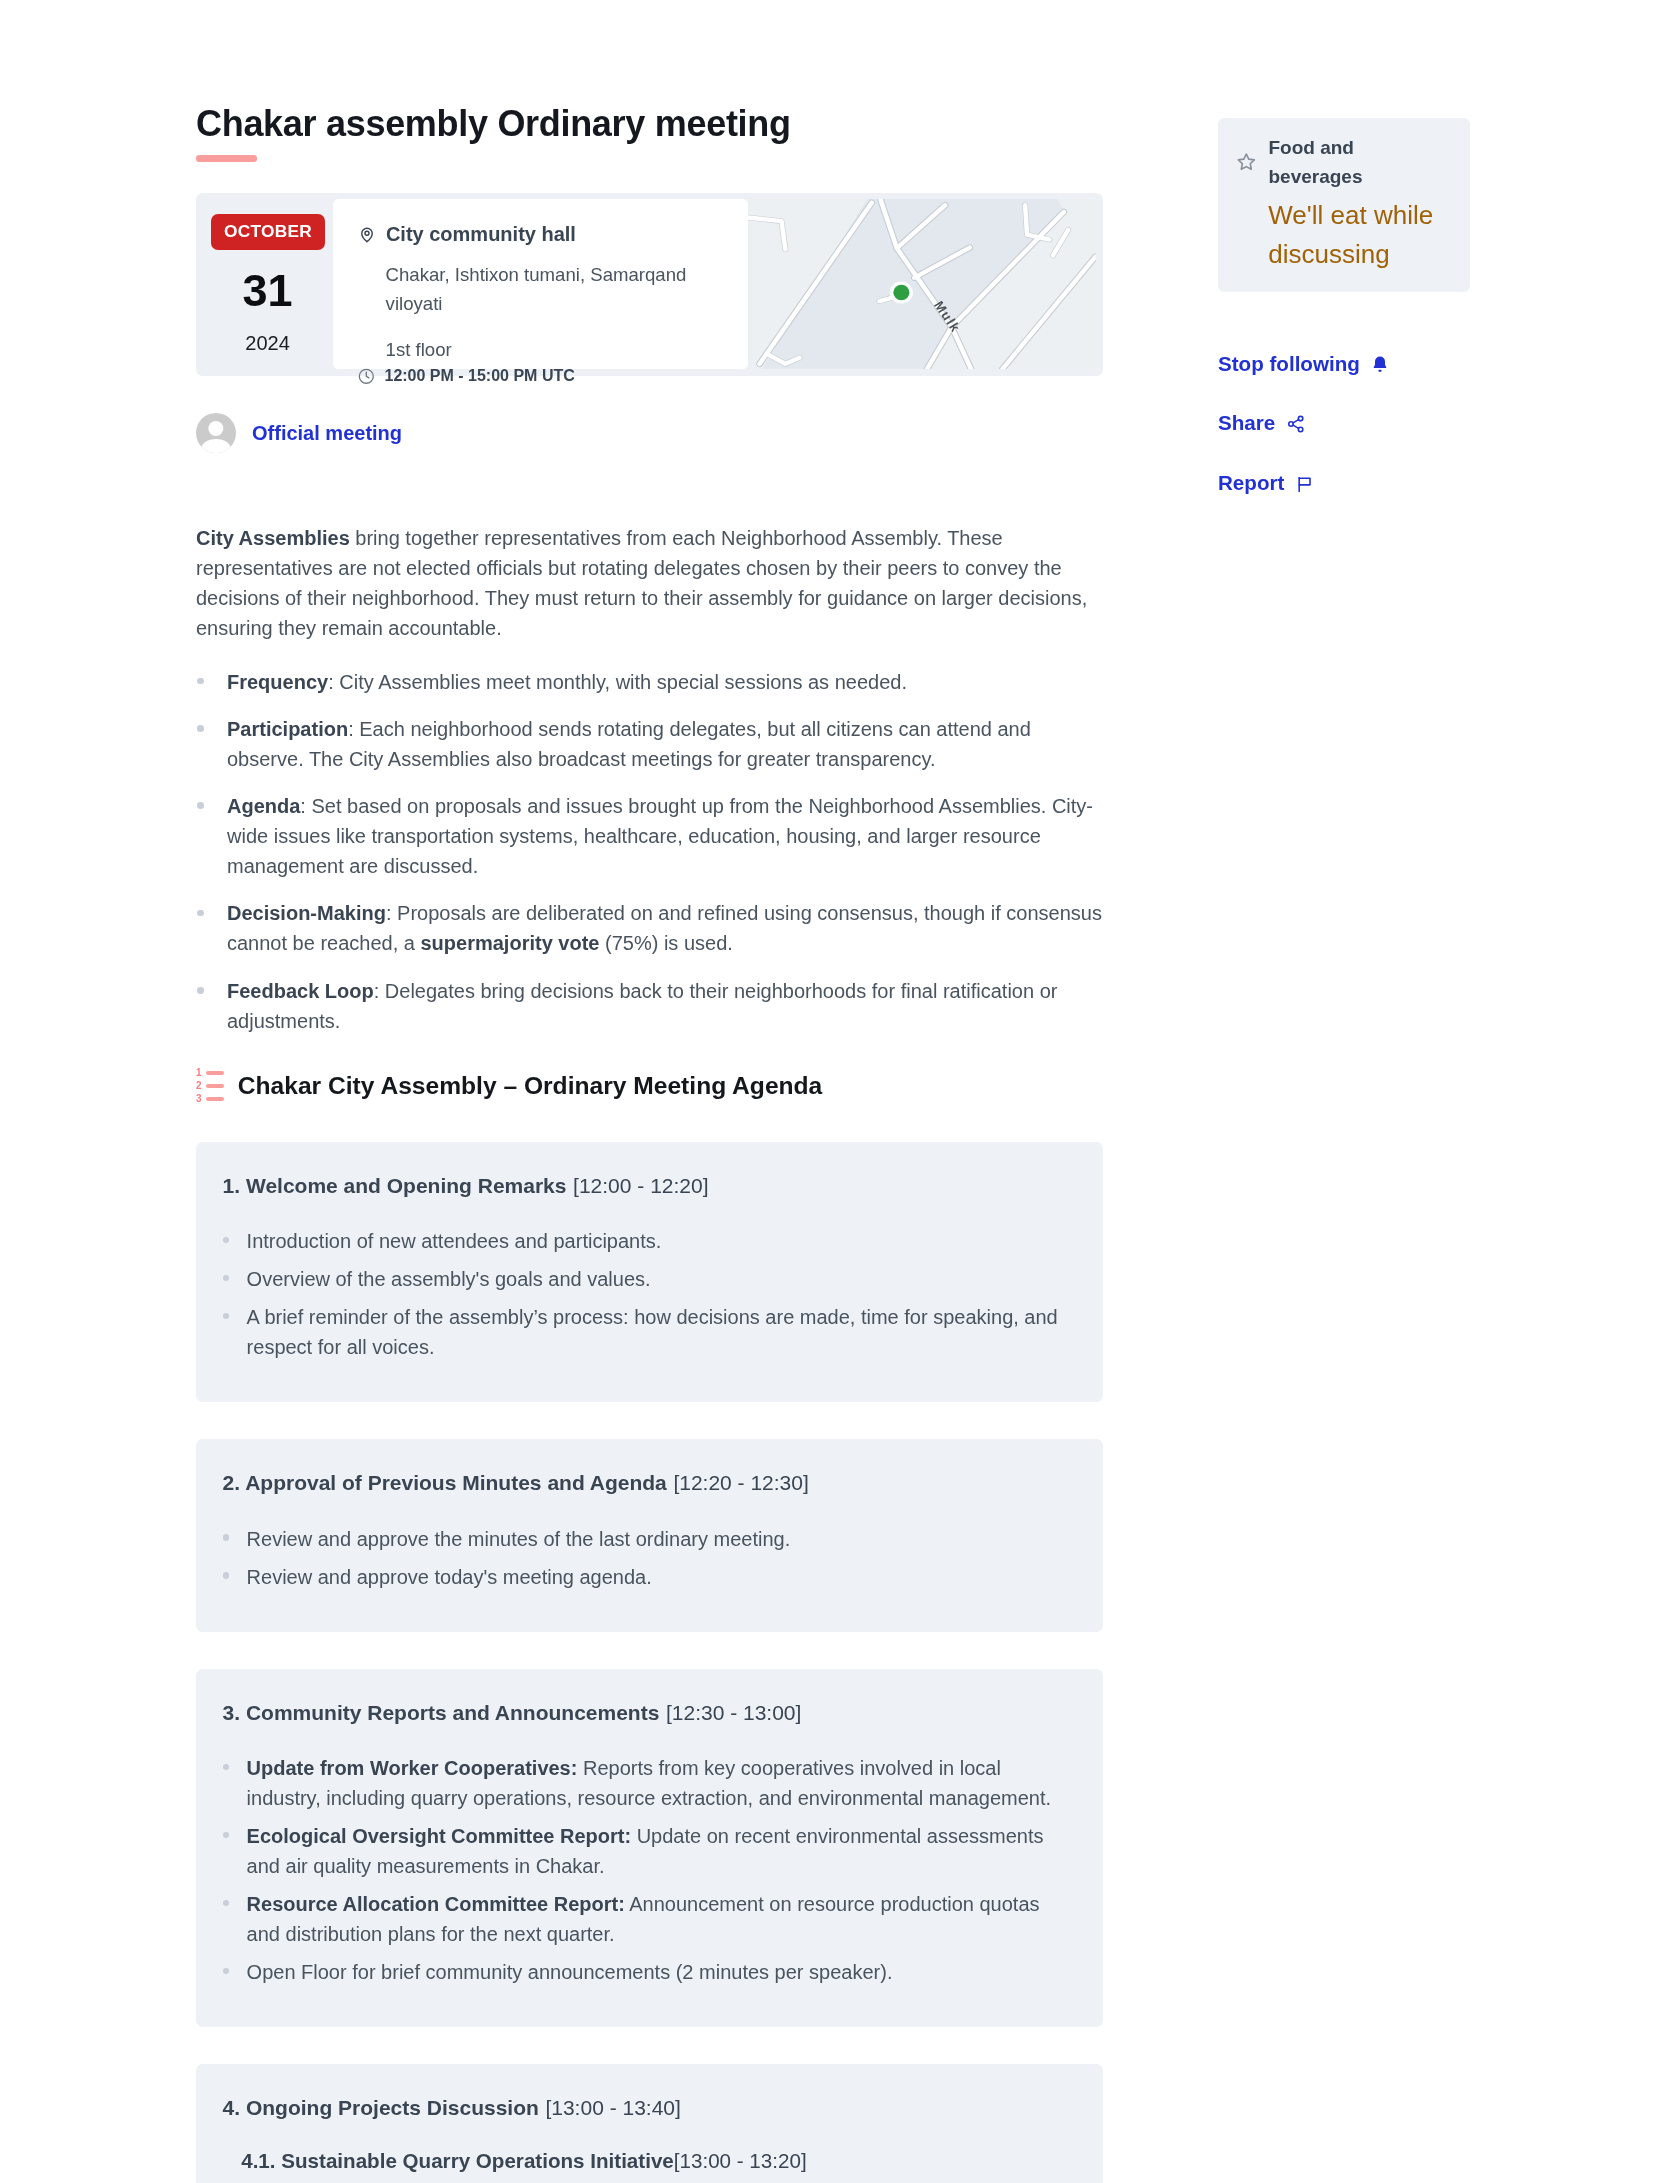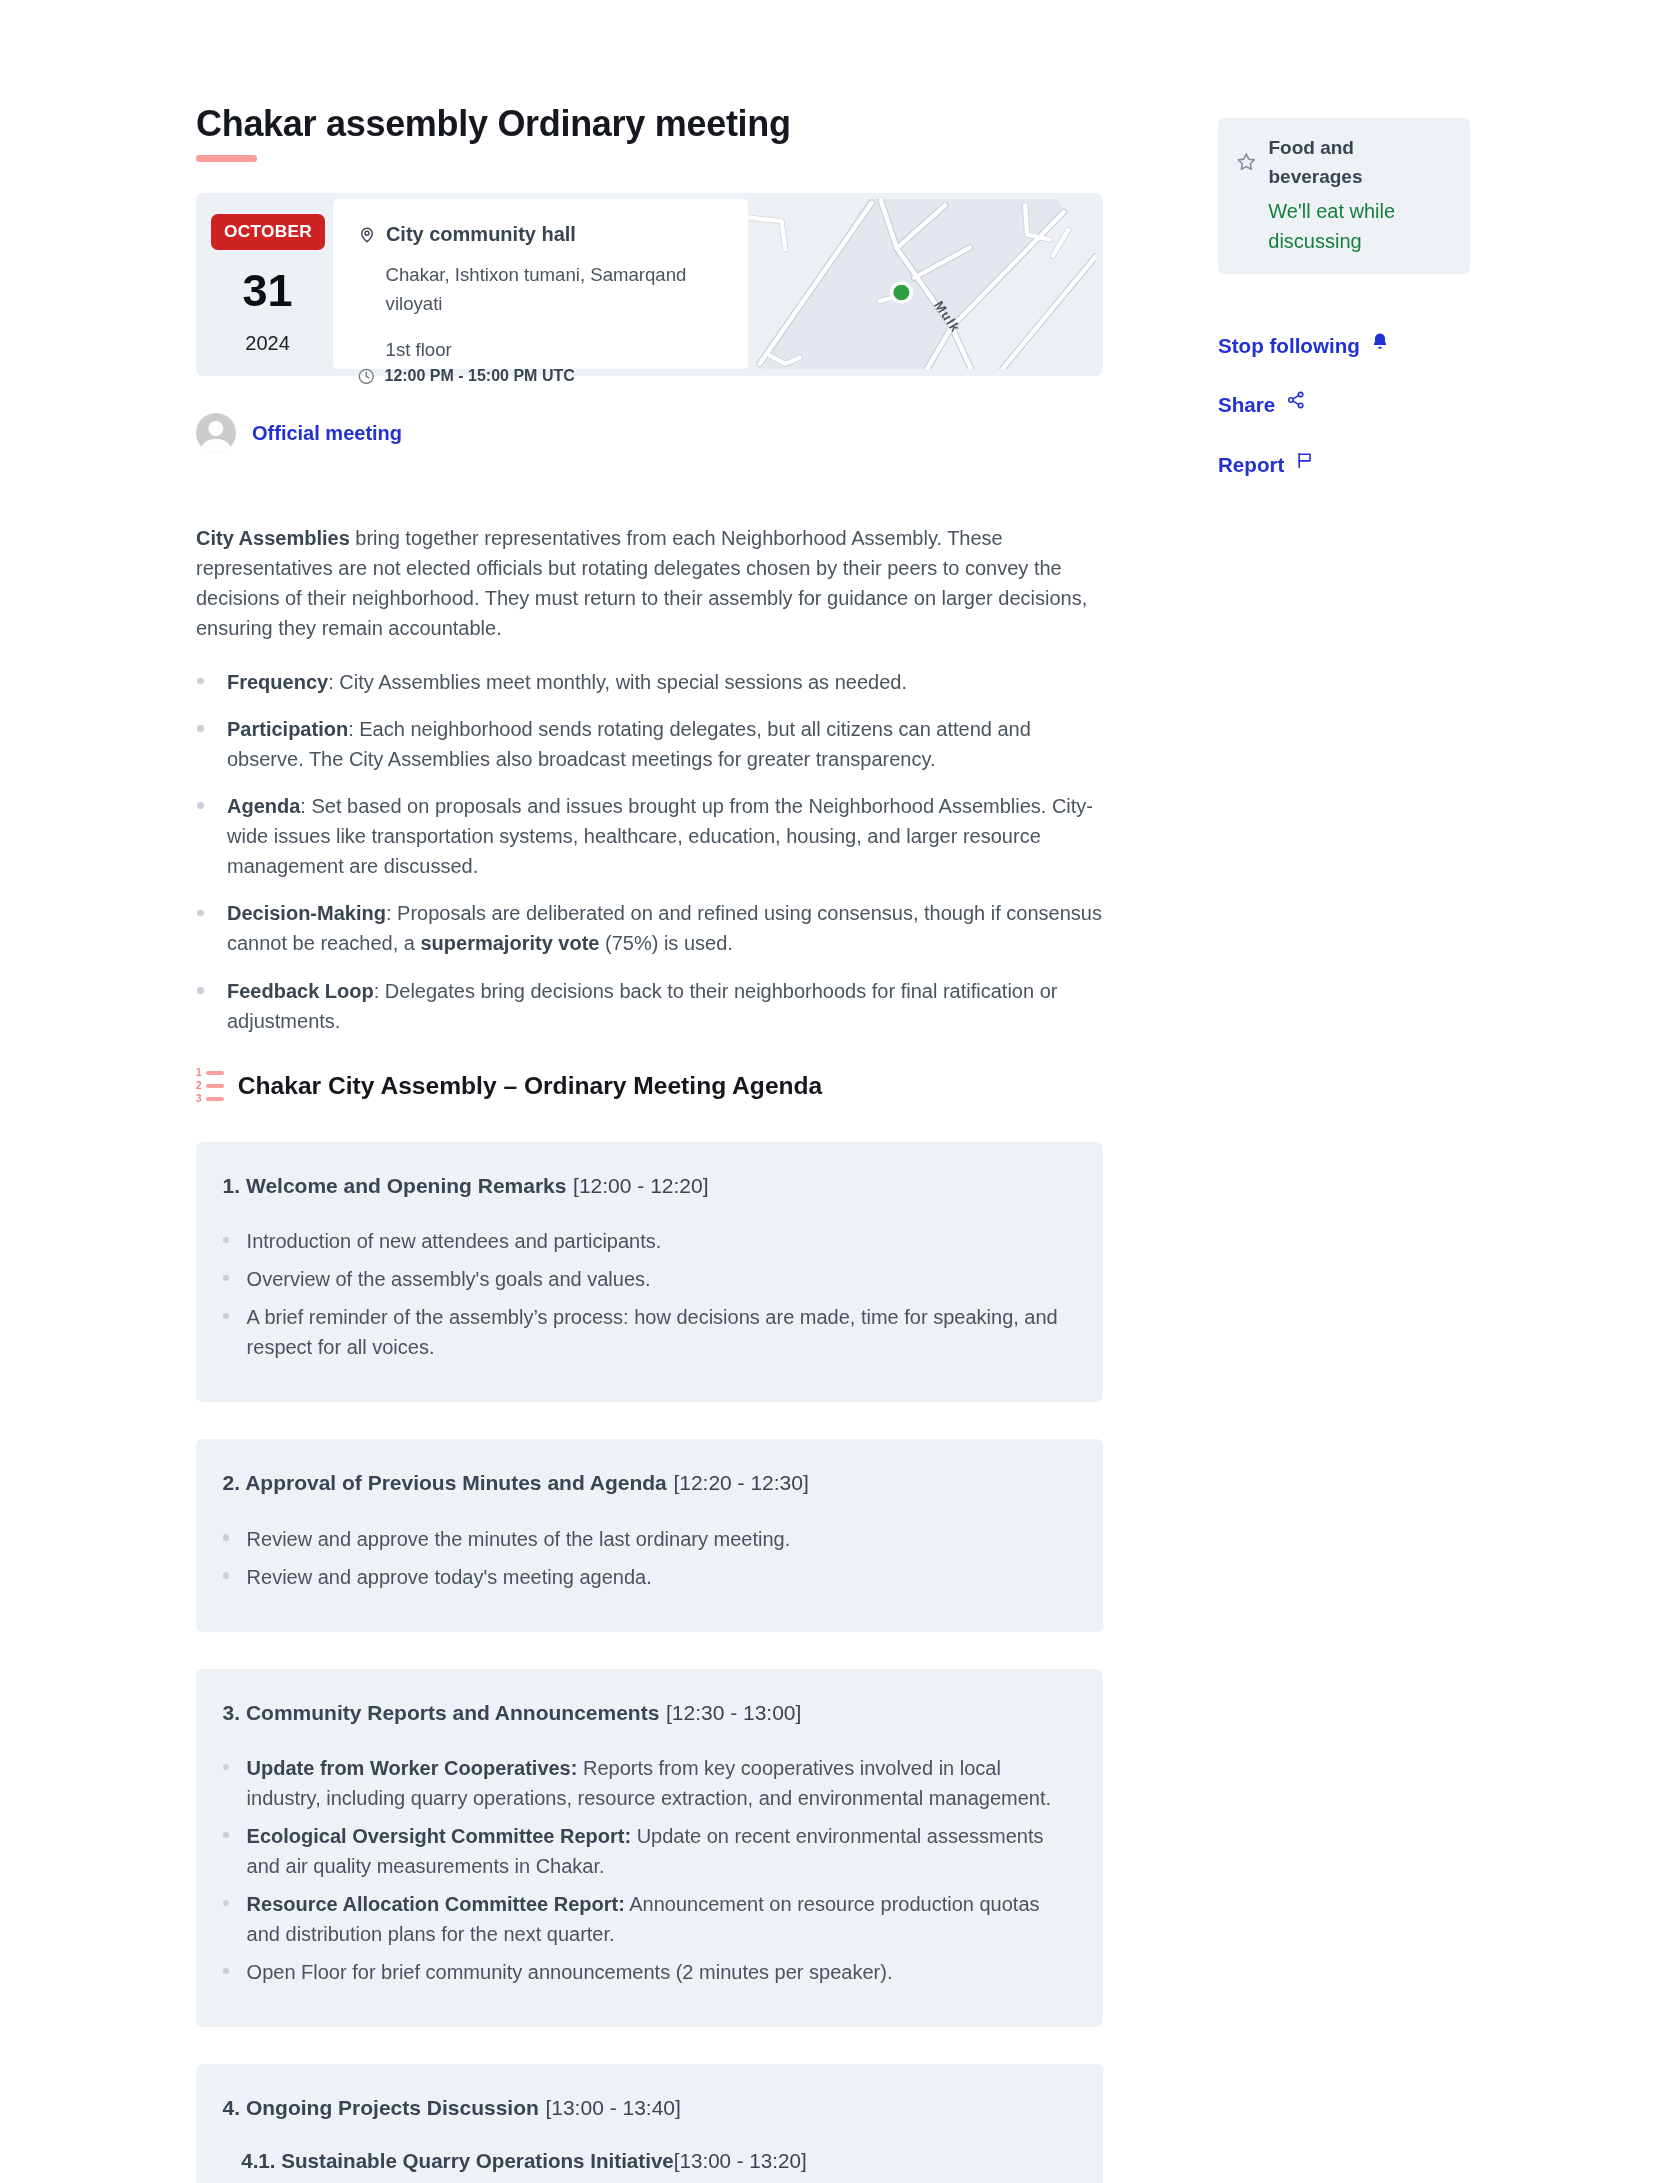--- a/index.html
+++ b/index.html
@@ -66,23 +66,23 @@
   .abox h3 .tm{margin-left:6.6px;}
   .abox .blist{margin-top:25px;margin-left:0;}
   .abox .blist li{margin-bottom:8px;padding-left:24px;}
   .abox .blist li .dot{left:0;top:10.6px;}
   .subhead{margin:22.6px 0 0 18.6px;font-size:20.6px;color:var(--slate);font-weight:400;}
   .subhead b{font-weight:700;}
 
   
   .food-card{background:var(--box);border-radius:6px;padding:16px 17.3px 17.3px;}
   .fc-head{display:flex;align-items:center;gap:10.6px;font-weight:700;color:var(--slate);font-size:19px;}
-  .fc-sub{margin:5.3px 0 0 33px;color:#15803d;font-size:20px;}
+  .fc-sub{margin:5.3px 0 0 33px;color:#a16207;font-size:26px;}
   .side-links{margin-top:57px;display:flex;flex-direction:column;gap:29px;}
-  .side-link{display:flex;align-items:flex-start;gap:10.6px;color:var(--blue);font-weight:700;font-size:20.6px;text-decoration:none;}
+  .side-link{display:flex;align-items:center;gap:10.6px;color:var(--blue);font-weight:700;font-size:20.6px;text-decoration:none;}
   .icn{flex:none;display:inline-flex;}
 </style>
 </head>
 <body>
 
 <div class="main">
 
   <h1 class="page-title">Chakar assembly Ordinary meeting</h1>
   <div class="title-bar"></div>
 

